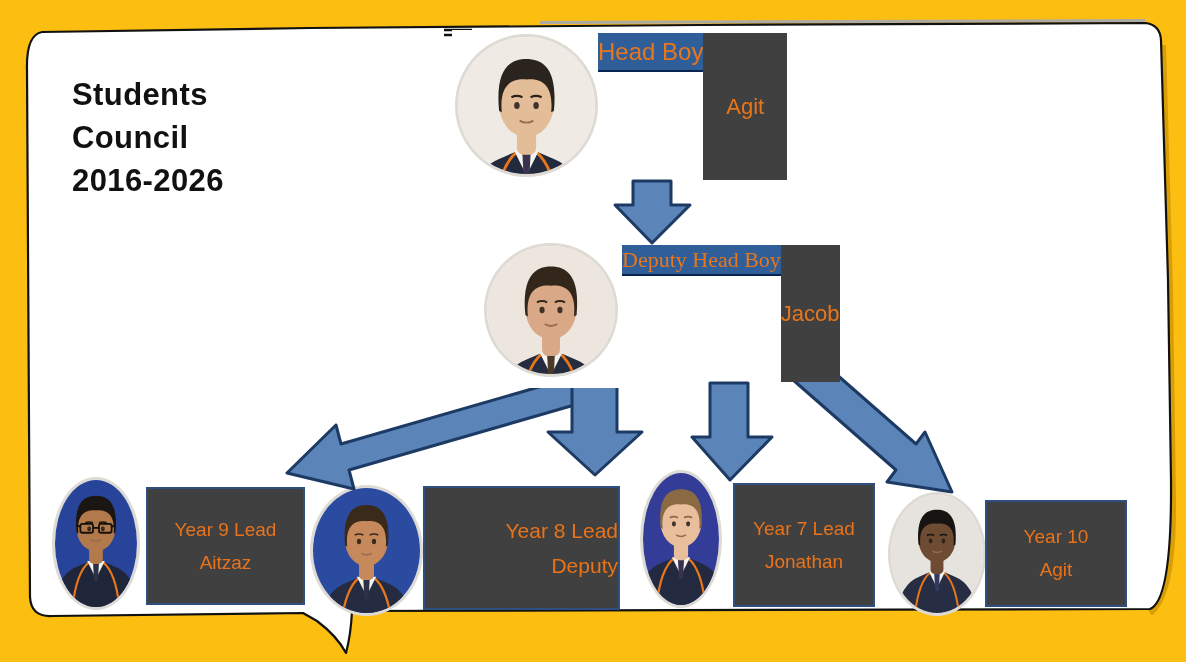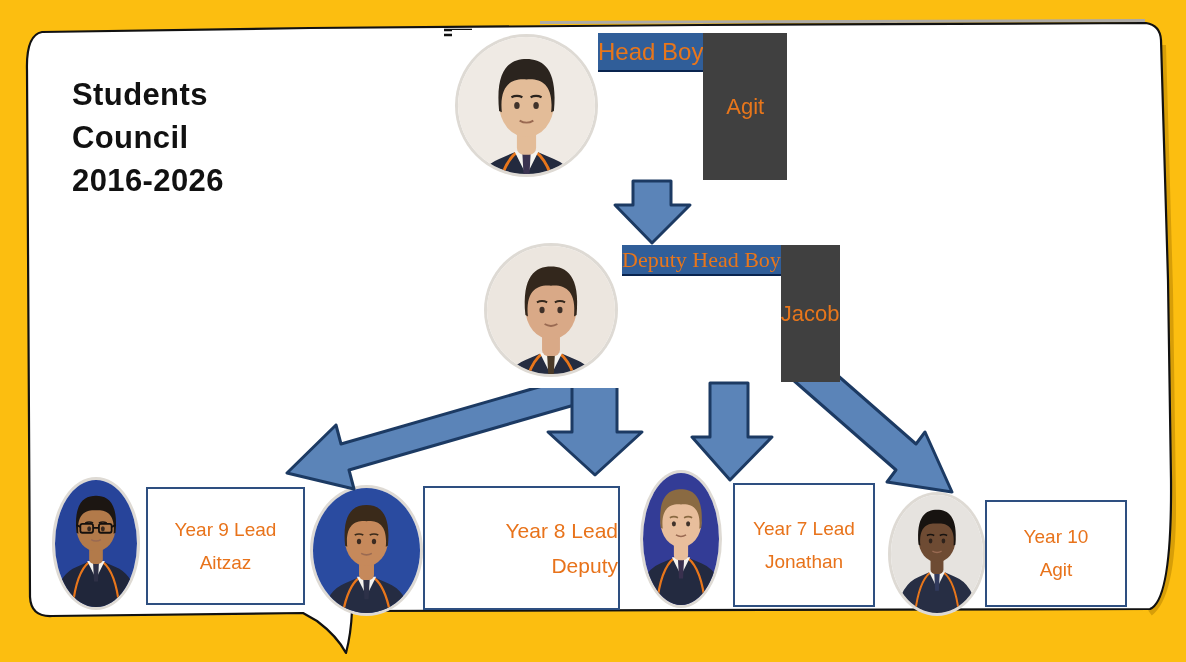--- a/index.html
+++ b/index.html
@@ -32,21 +32,21 @@
     font-size:24px; flex:0 0 auto;
   }
   .rolebox .bodyarea {
     background:#404040; color:#E8761B; flex:1;
     display:flex; align-items:center; justify-content:center; font-size:22px;
   }
 
   
   .leadbox {
     position:absolute; box-sizing:border-box;
-    background:#ffffff; border:2px solid #2E4F80; color:#E8731B;
+    background:#404040; border:2px solid #2E4F80; color:#E8731B;
     display:flex; flex-direction:column; align-items:center; justify-content:center;
     gap:11px; font-size:19px; text-align:center;
   }
 
   
   .photo-card { position:absolute; background:#FFFFFF; }
   .av {
     position:absolute; border-radius:50%;
     box-shadow:0 0 0 3px #DEDAD4; background:#fff;
   }

